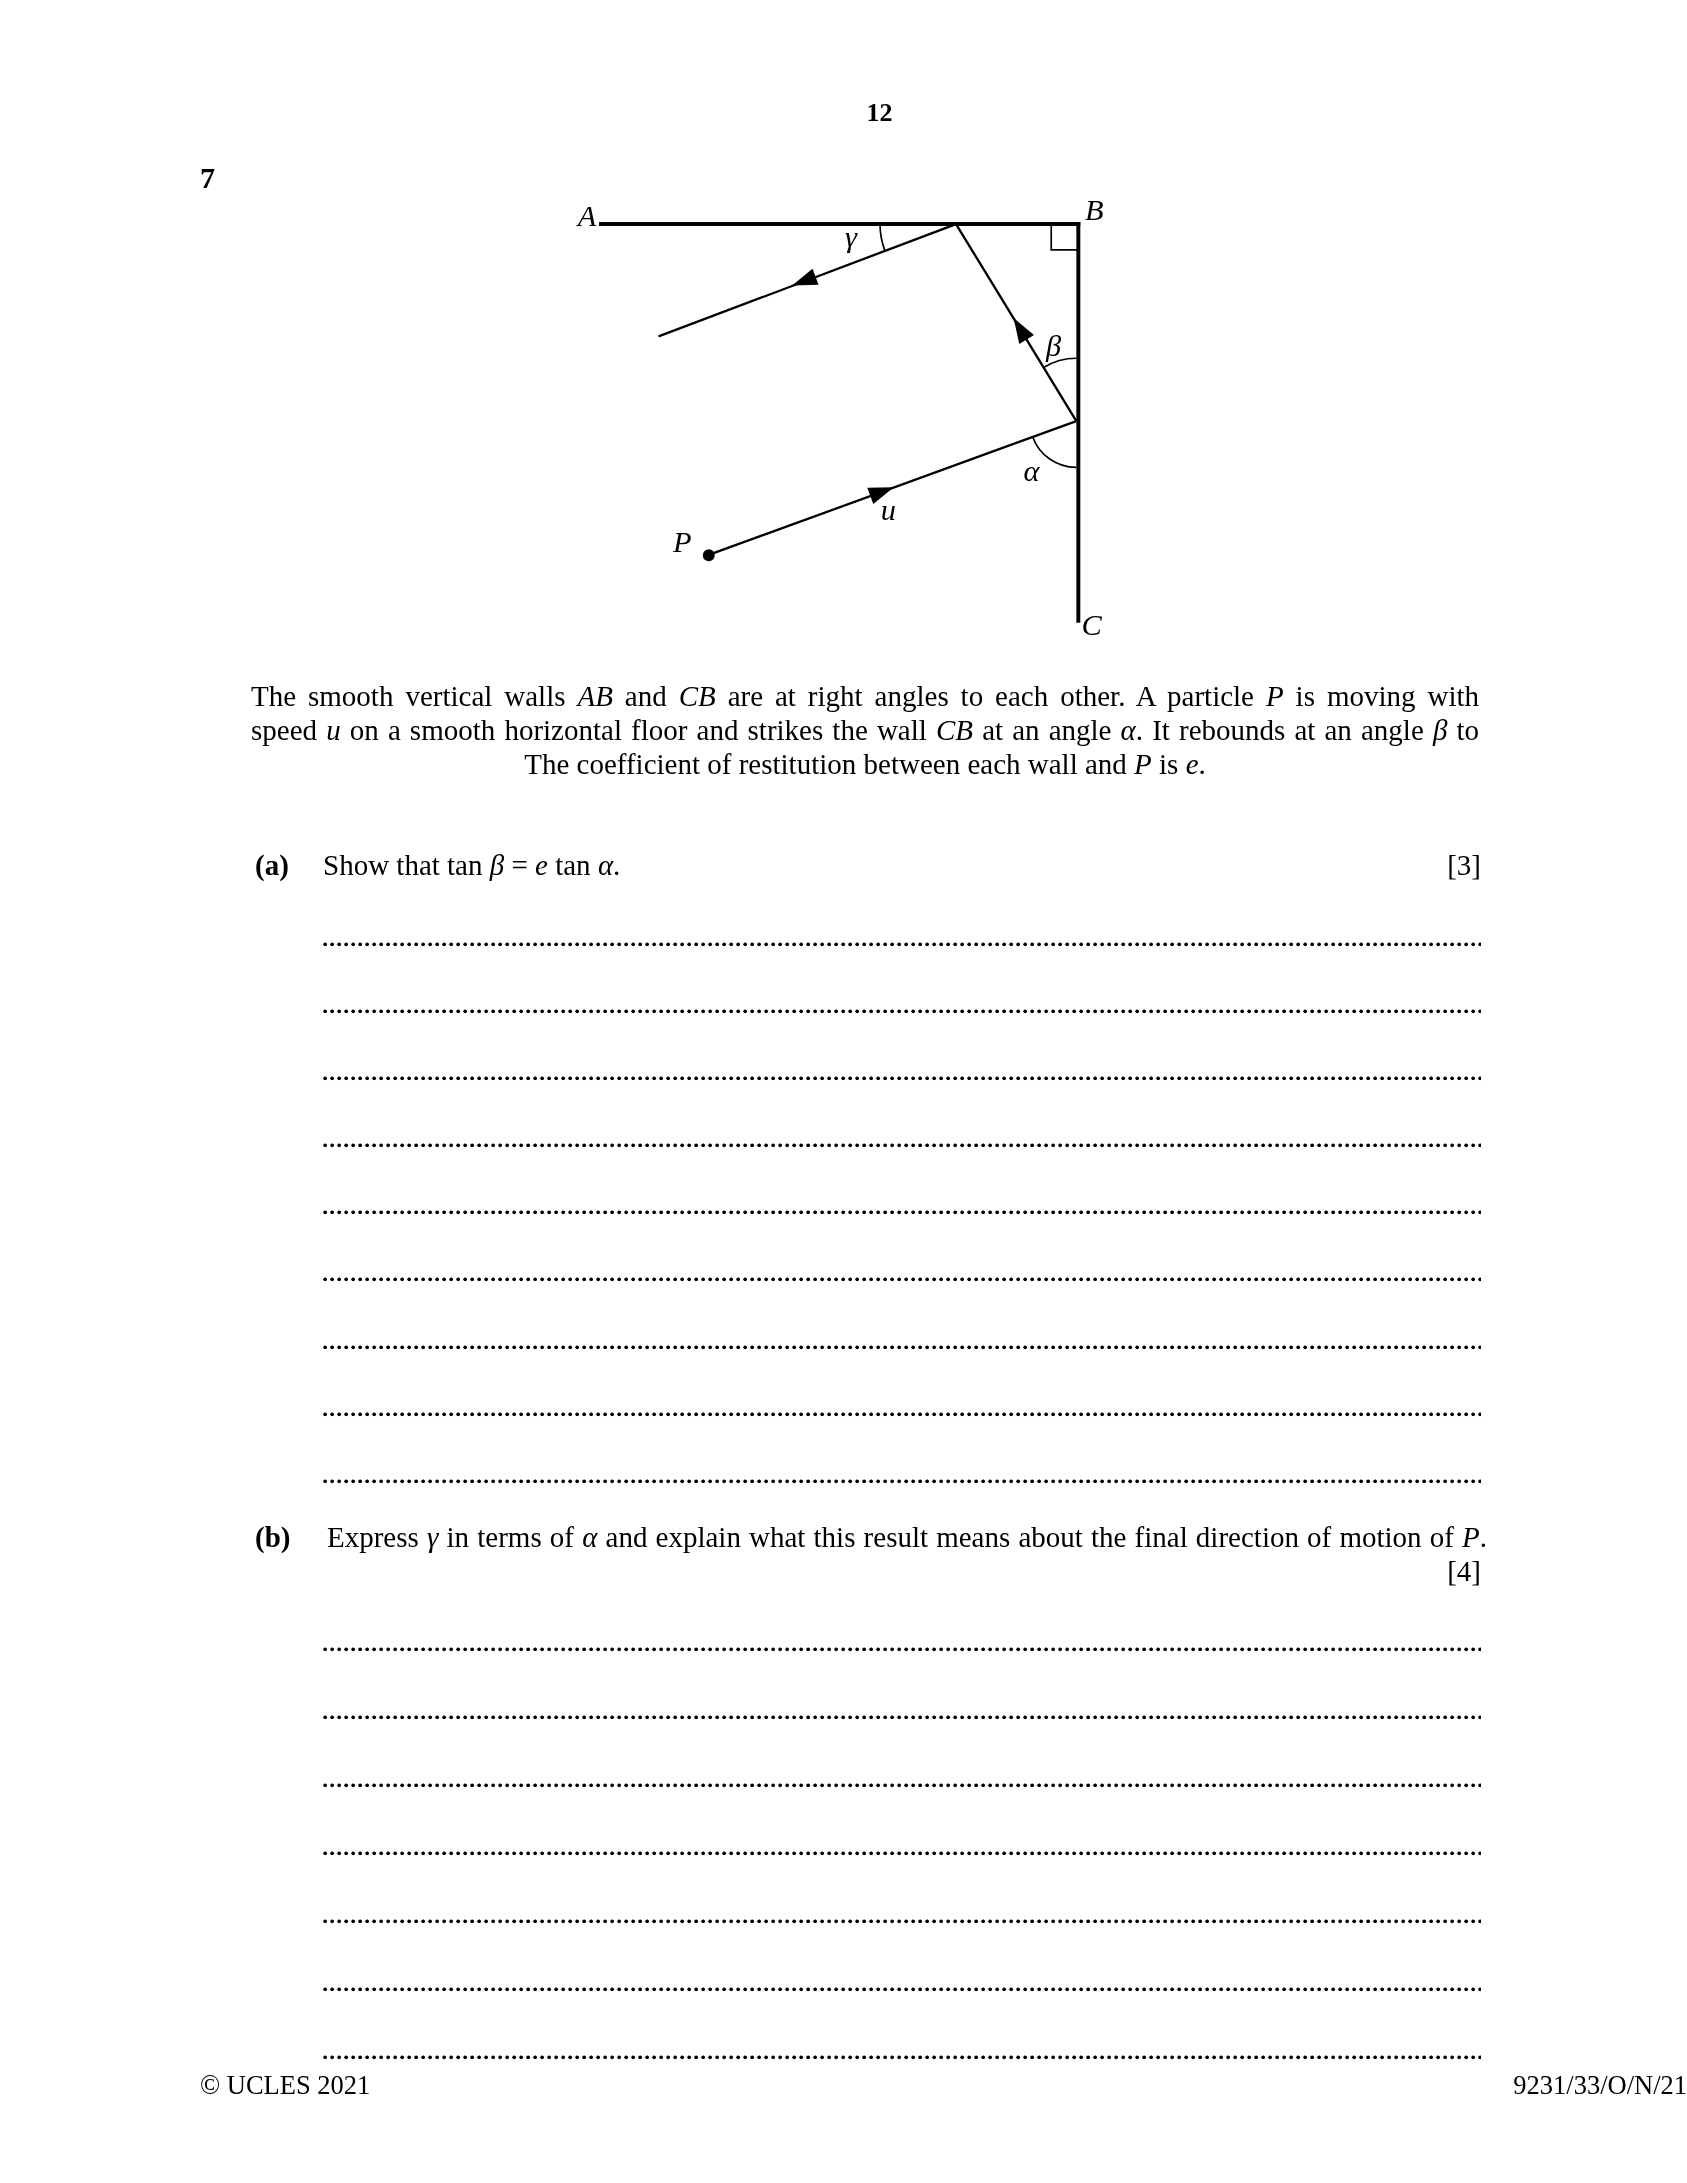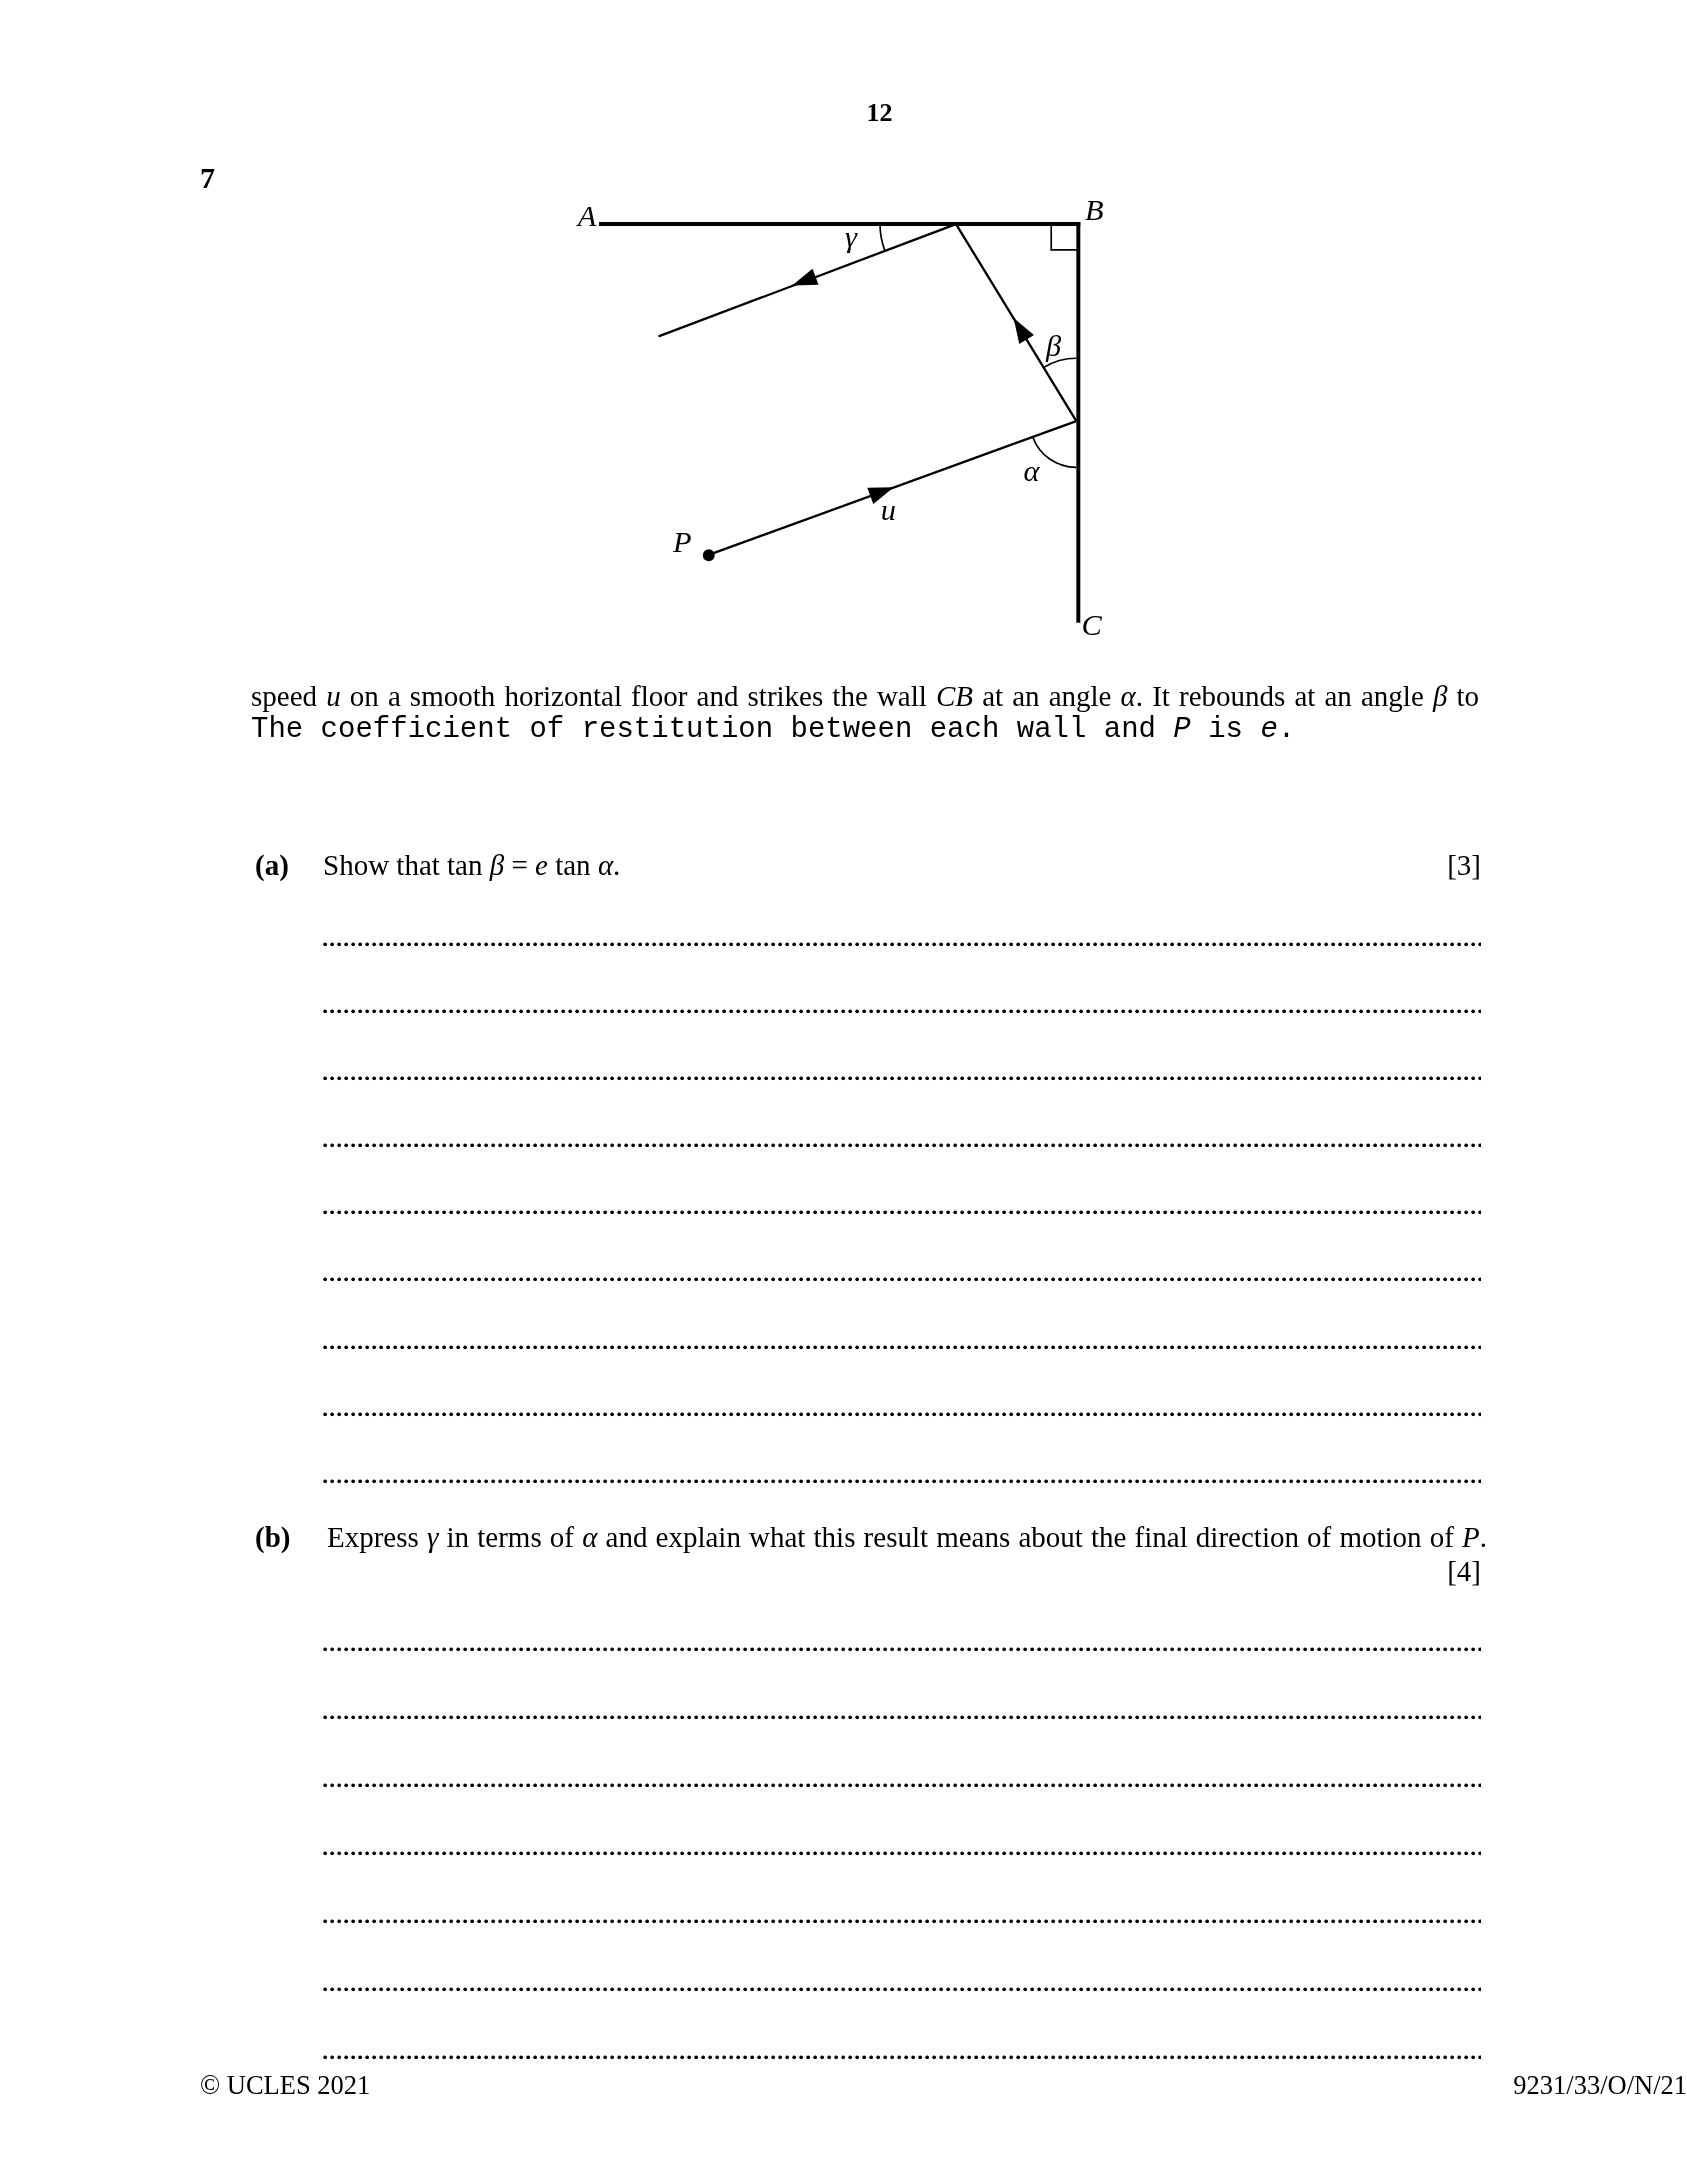--- a/index.html
+++ b/index.html
@@ -6,21 +6,21 @@
   .page{
     position:relative;width:1687px;height:2183px;background:#ffffff;
     font-family:"Liberation Serif","DejaVu Serif",serif;color:#000;
     overflow:hidden;
   }
   .abs{position:absolute;}
   .pagenum{left:0;top:96px;width:100%;text-align:center;font-size:26px;font-weight:bold;line-height:33px;padding-left:36px;}
   .qnum{left:200px;top:161px;font-size:30px;font-weight:bold;line-height:33px;}
   .para{left:251px;top:679px;width:1228px;font-size:29px;line-height:34px;}
   .jline{text-align:justify;text-align-last:justify;}
-  .lline{text-align:left;font-family:Liberation Mono, monospace;}
+  .lline{text-align:center;}
   .part-row{left:255px;width:1226px;font-size:29px;line-height:34px;}
   .row-a{top:848px;height:40px;}
   .row-b{top:1520px;height:78px;}
   .plabel{position:absolute;left:0;top:0;font-weight:bold;}
   .ptext-a{position:absolute;left:68px;top:0;white-space:nowrap;}
   .ptext-b{position:absolute;left:72px;top:0;width:1160px;text-align:justify;text-align-last:justify;}
   .pmarks{position:absolute;right:0;}
   .pmarks-a{top:0;}
   .pmarks-b{top:34px;}
   .alines{position:absolute;left:323px;width:1158px;}
@@ -75,20 +75,21 @@
     <text x="1641" y="332">B</text>
     <text x="1636" y="960">C</text>
     <text x="1018" y="834">P</text>
     <text x="1332" y="786">u</text>
     <text x="1278" y="372">γ</text>
     <text x="1582" y="538">β</text>
     <text x="1548" y="726">α</text>
   </svg>
 
   <div class="abs para">
+    <div class="jline"><span>The smooth vertical walls </span><span class="var">AB</span><span> and </span><span class="var">CB</span><span> are at right angles to each other. A particle </span><span class="var">P</span><span> is moving with</span></div>
     <div class="jline"><span>speed </span><span class="var">u</span><span> on a smooth horizontal floor and strikes the wall </span><span class="var">CB</span><span> at an angle </span><span class="var">α</span><span>. It rebounds at an angle </span><span class="var">β</span><span> to</span></div>
     <div class="lline"><span>The coefficient of restitution between each wall and </span><span class="var">P</span><span> is </span><span class="var">e</span><span>.</span></div>
   </div>
 
   <div class="abs part-row row-a">
     <span class="plabel">(a)</span>
     <span class="ptext-a"><span>Show that tan </span><span class="var">β</span><span> = </span><span class="var">e</span><span> tan </span><span class="var">α</span><span>.</span></span>
     <span class="pmarks pmarks-a">[3]</span>
   </div>
 

